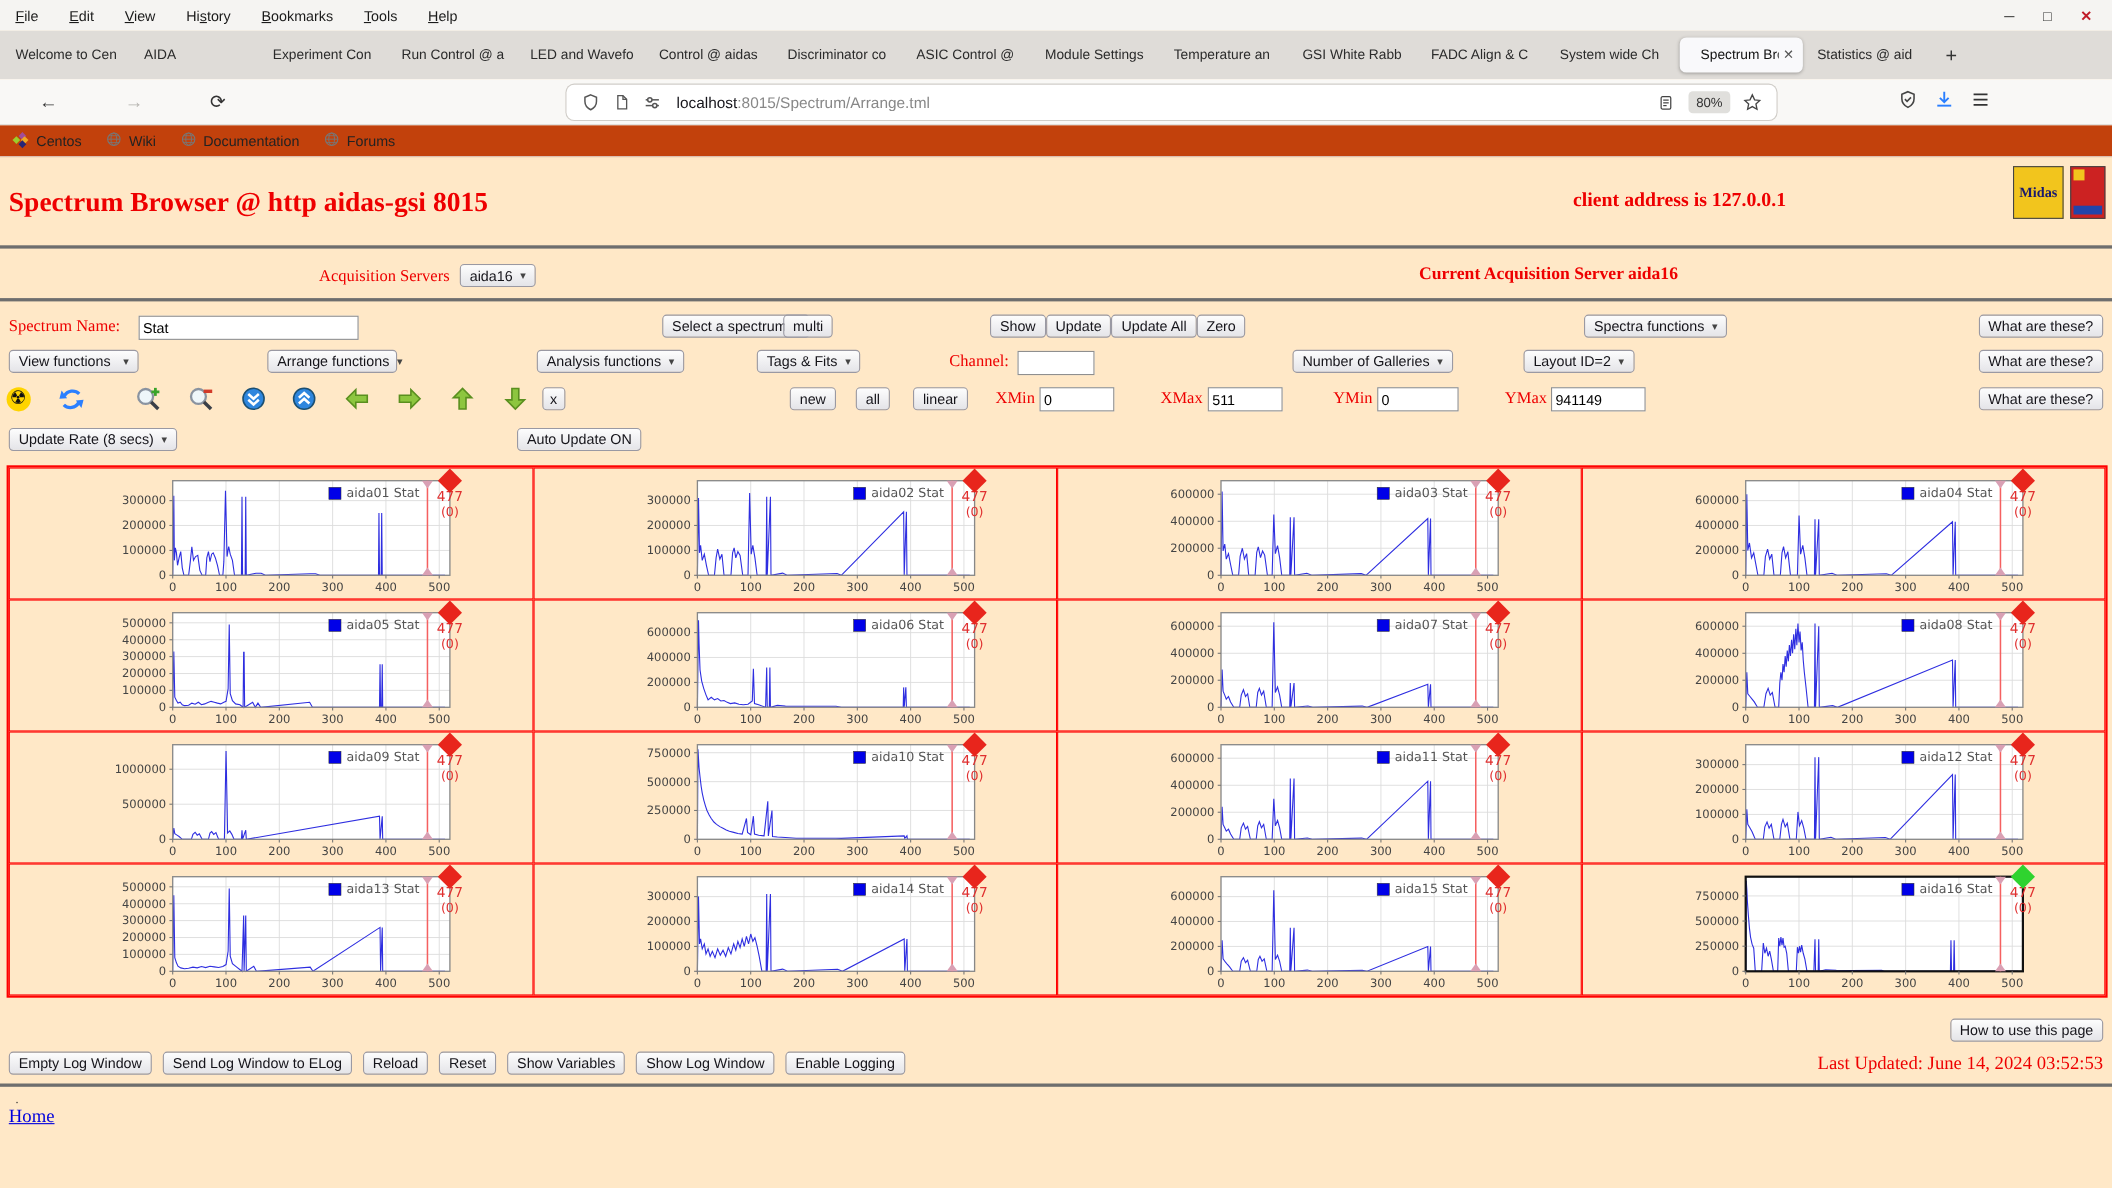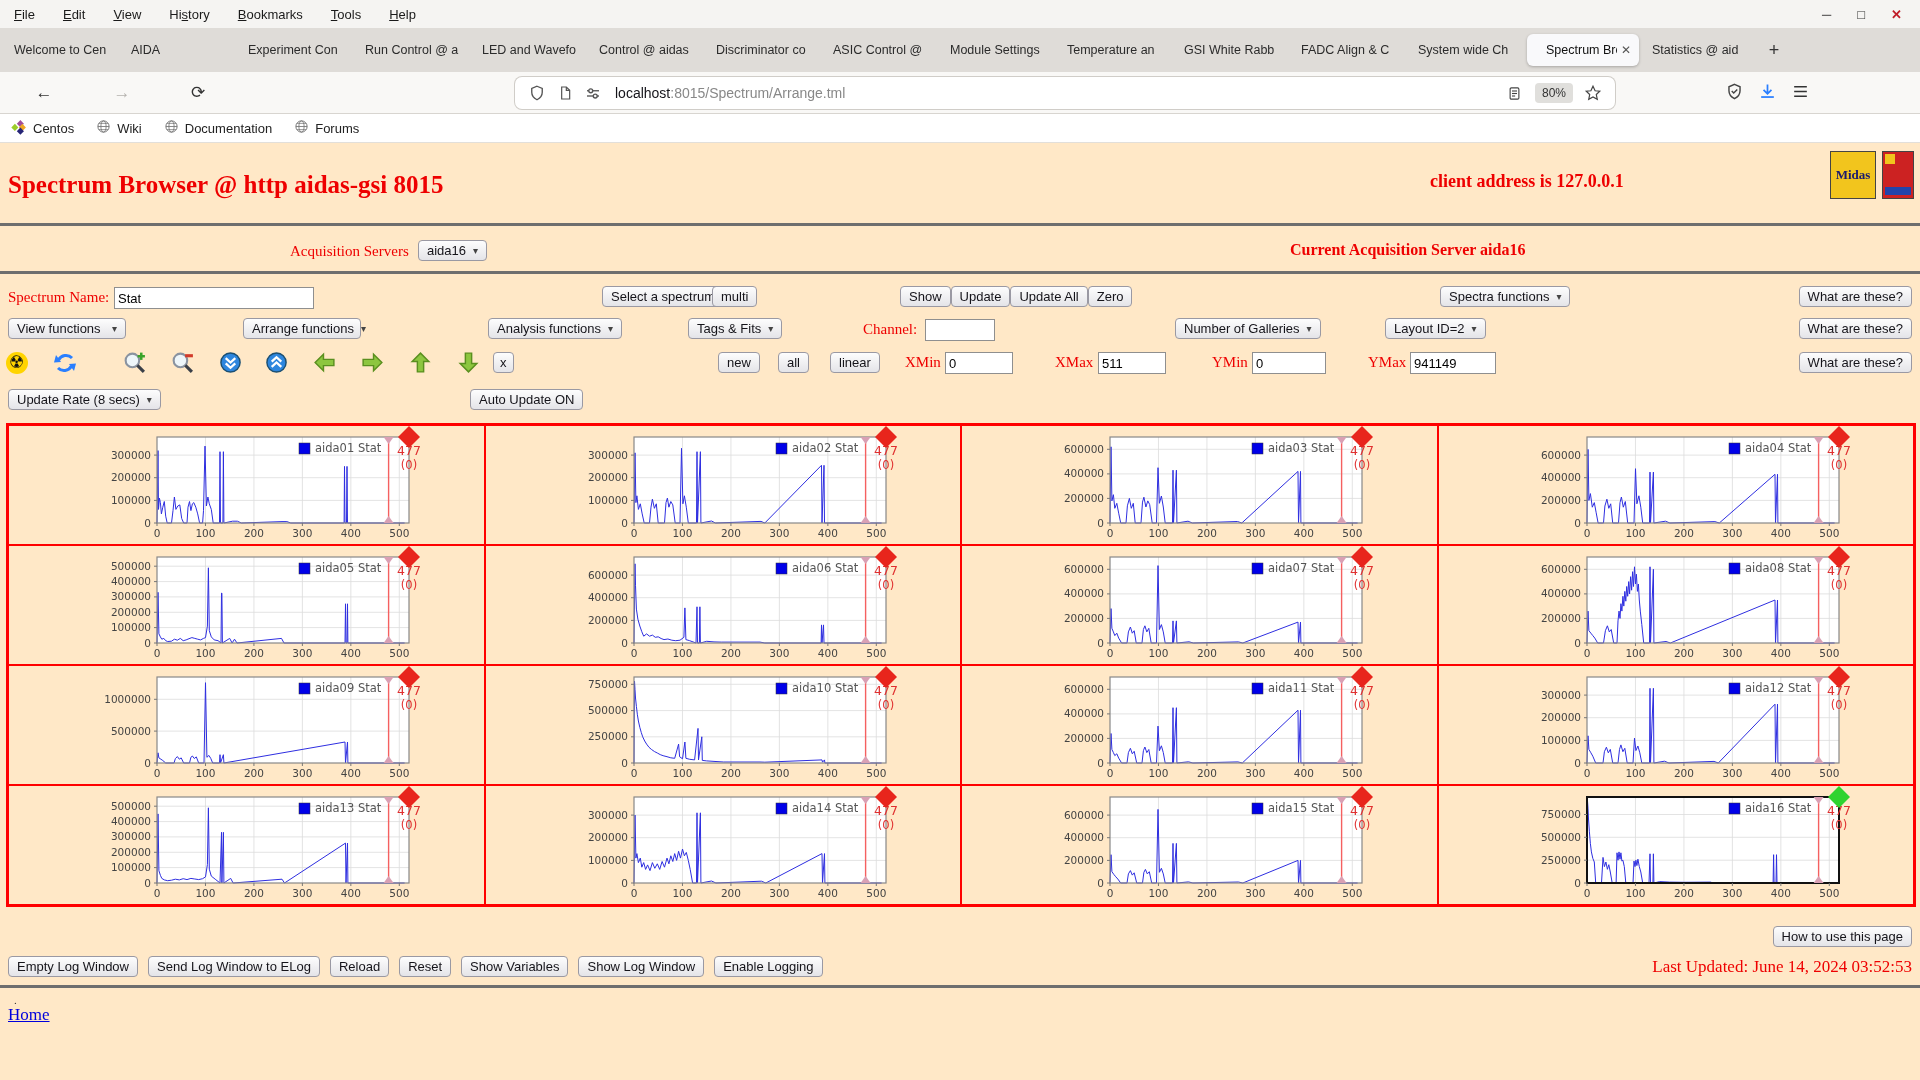--- a/index.html
+++ b/index.html
@@ -24,21 +24,21 @@
   .nav-icon{width:32px;height:32px;display:flex;align-items:center;justify-content:center;font-size:17px;color:#333;}
   .nav-icon.disabled{color:#b5b2ae;}
   .nav-back{margin-left:28px}.nav-fwd{margin-left:46px}.nav-reload{margin-left:44px}
   .urlbar{position:absolute;left:515px;top:5px;width:1100px;height:32px;background:#ffffff;border-radius:7px;box-shadow:0 0 0 1px #d0cdc8;display:flex;align-items:center;padding:0 8px;box-sizing:border-box;}
   .urlbar .sep-icon{display:flex;align-items:center;justify-content:center;width:28px;height:24px;}
   .url-text{font-size:14px;color:#15141a;margin-left:8px;flex:1;white-space:nowrap;overflow:hidden;}
   .url-text .url-dim{color:#888;}
   .zoom-badge{background:#e0dfdc;border-radius:4px;font-size:12px;color:#333;padding:3px 7px;margin:0 6px;}
   .nav-right{position:absolute;right:110px;top:5px;display:flex;align-items:center;gap:14px;height:32px;}
 
-  .bookmarksbar{position:absolute;left:0;top:114px;width:1920px;height:29px;background:#ffffff;border-bottom:1px solid #e2dfda;display:flex;align-items:center;padding-left:12px;box-sizing:border-box;gap:22px;}
+  .bookmarksbar{position:absolute;left:0;top:114px;width:1920px;height:29px;background:#c2410c;border-bottom:1px solid #e2dfda;display:flex;align-items:center;padding-left:12px;box-sizing:border-box;gap:22px;}
   .bookmark{display:flex;align-items:center;gap:6px;font-size:13px;color:#222;}
 
   
   .page{position:absolute;left:0;top:143px;width:1920px;height:937px;background:#ffe8c7;font-family:"Liberation Serif", serif;}
   .page-title{position:absolute;left:8px;top:28px;font-size:25px;font-weight:bold;color:#ee0000;}
   .client-addr{position:absolute;left:1430px;top:28px;font-size:18px;font-weight:bold;color:#ee0000;}
   .logos{position:absolute;right:6px;top:8px;display:flex;gap:6px;}
   .logo-midas{width:44px;height:46px;background:#f2c51d;border:1px solid #444;display:flex;align-items:center;justify-content:center;font-size:13px;font-weight:bold;color:#1a1a6e;}
   .logo-fair{width:30px;height:46px;background:#cc2222;border:1px solid #444;position:relative;}
   .logo-fair:before{content:"";position:absolute;left:2px;top:2px;width:10px;height:10px;background:#f2c51d;}
@@ -259,21 +259,21 @@
     <span class="xselect abs" style="left:418px;top:97px;">
         <span>aida16</span>
         <span class="chev">▾</span>
       </span>
     <span class="abs ctl-label bold" style="left:1290px;top:98px;font-size:16px;">Current Acquisition Server aida16</span>
 
     <div class="hr hr2"></div>
 
     
     <span class="abs ctl-label" style="left:8px;top:146px;">Spectrum Name:</span>
-    <input class="ui abs" style="left: 114px; top: 144px; width: 192px;" value="Stat">
+    <input class="ui abs" style="left: 126px; top: 144px; width: 192px;" value="Stat">
     <span class="xselect abs" style="left:602px;top:143px;">
         <span>Select a spectrum</span>
         <span class="chev">▾</span>
       </span>
     <button class="ui abs" style="left:712px;top:143px;">multi</button>
     <span class="abs" style="left:900px;top:143px;display:flex;gap:0;">
       <button class="ui">Show</button>
       <button class="ui">Update</button>
       <button class="ui">Update All</button>
       <button class="ui">Zero</button>

